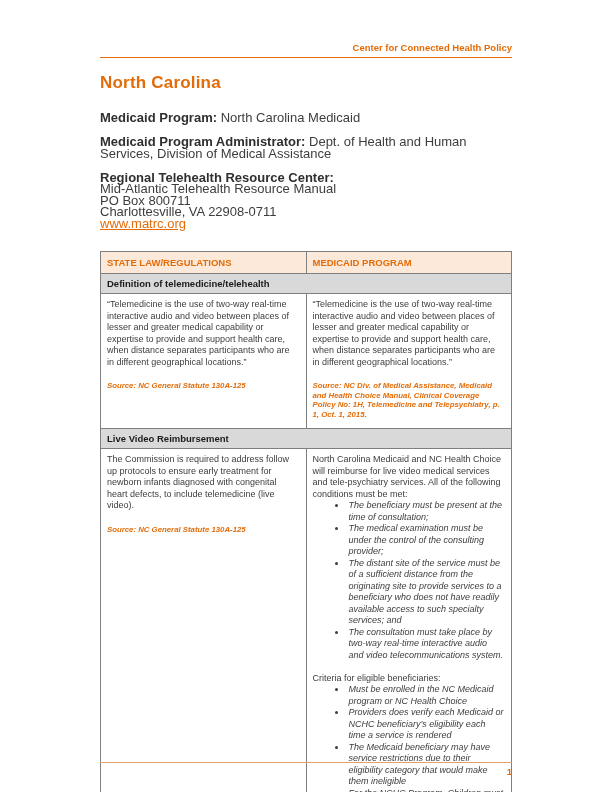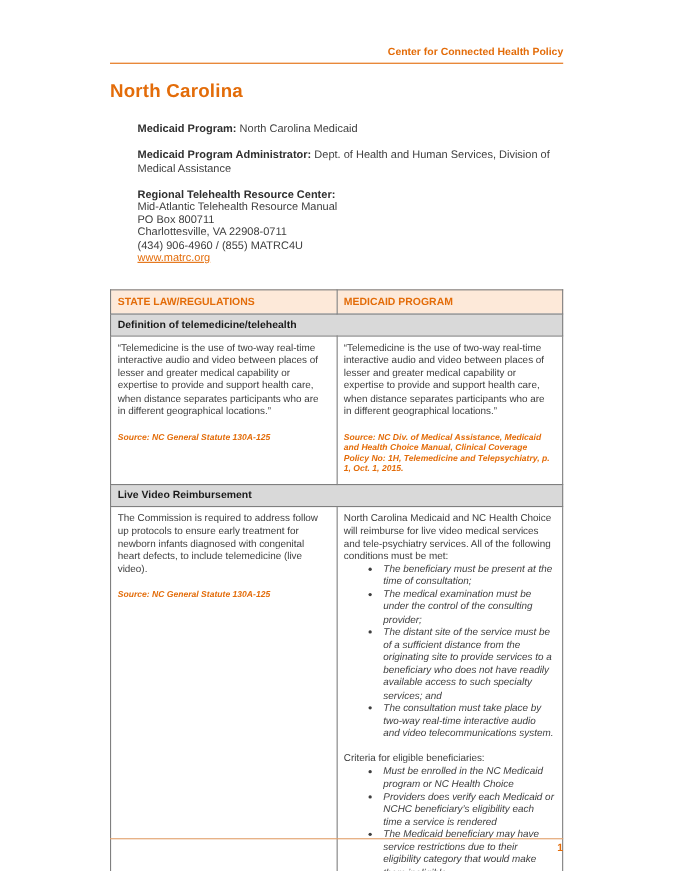--- a/index.html
+++ b/index.html
@@ -29,21 +29,21 @@
   
   .page-title {
     margin-top: 15px;
     color: var(--accent);
     font-size: 17px;
     font-weight: bold;
     letter-spacing: 0.2px;
   }
 
   
-  .info { margin-top: 19px; font-size: 10px; line-height: 11.5px; margin-left: 25px; }
+  .info { margin-top: 19px; font-size: 13px; line-height: 11.5px; }
   .info-row { margin-bottom: 12.5px; }
   .info-label { font-weight: bold; color: #2f2f2f; }
   .addr-line { display: block; }
   .matrc-link {
     color: var(--accent);
     text-decoration: underline;
     cursor: pointer;
   }
 
   
@@ -128,21 +128,20 @@
       </p>
       <p class="info-row">
         <span class="info-label">Medicaid Program Administrator:</span>
         <span>Dept. of Health and Human Services, Division of Medical Assistance</span>
       </p>
       <div>
         <span class="info-label addr-line">Regional Telehealth Resource Center:</span>
         <span class="addr-line">Mid-Atlantic Telehealth Resource Manual</span>
         <span class="addr-line">PO Box 800711</span>
         <span class="addr-line">Charlottesville, VA 22908-0711</span>
-        <span class="addr-line">(434) 906-4960 / (855) MATRC4U</span>
         <a class="matrc-link addr-line">www.matrc.org</a>
       </div>
     </div>
 
     <table class="policy-table">
       <tbody>
         <tr>
           <th class="col-header">STATE LAW/REGULATIONS</th>
           <th class="col-header">MEDICAID PROGRAM</th>
         </tr>

